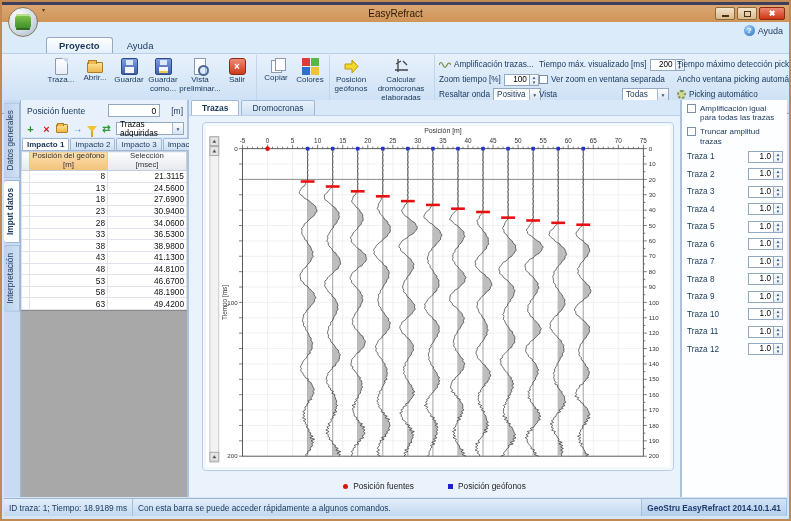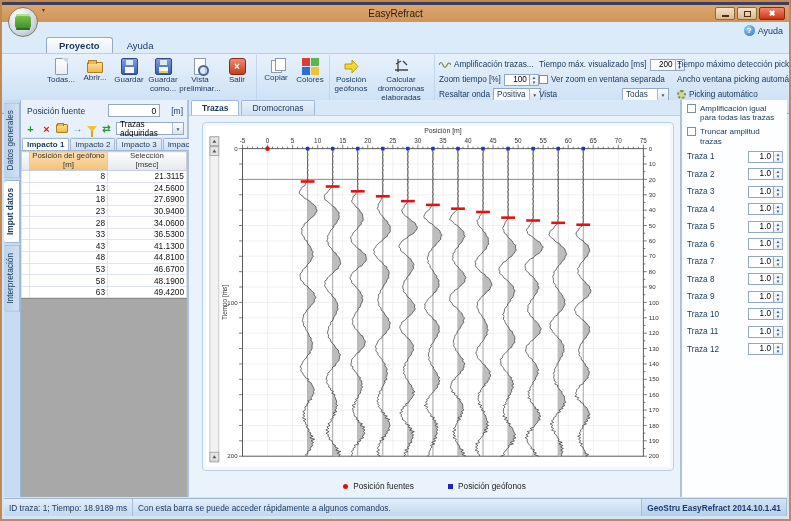--- a/index.html
+++ b/index.html
@@ -150,21 +150,21 @@
       <span class="help-orb">?</span>
       <span>Ayuda</span>
     </div>
   </div>
 
   <div class="ribbon">
     <div class="rgroup" style="padding-left:40px;">
       <div class="rgroup-body">
         <div class="rbtn">
             <span class="ic ic-doc"></span>
-            <span class="rlbl">Todas...</span>
+            <span class="rlbl">Traza...</span>
           </div>
         <div class="rbtn">
             <span class="ic ic-folder"></span>
             <span class="rlbl">Abrir...</span>
           </div>
         <div class="rbtn">
             <span class="ic ic-floppy"></span>
             <span class="rlbl">Guardar</span>
           </div>
         <div class="rbtn">
@@ -357,20 +357,25 @@
             </tr>
             <tr>
               <td class="rowsel"></td>
               <td>28</td>
               <td>34.0600</td>
             </tr>
             <tr>
               <td class="rowsel"></td>
               <td>33</td>
               <td>36.5300</td>
+            </tr>
+            <tr>
+              <td class="rowsel"></td>
+              <td>38</td>
+              <td>38.9800</td>
             </tr>
             <tr>
               <td class="rowsel"></td>
               <td>43</td>
               <td>41.1300</td>
             </tr>
             <tr>
               <td class="rowsel"></td>
               <td>48</td>
               <td>44.8100</td>

